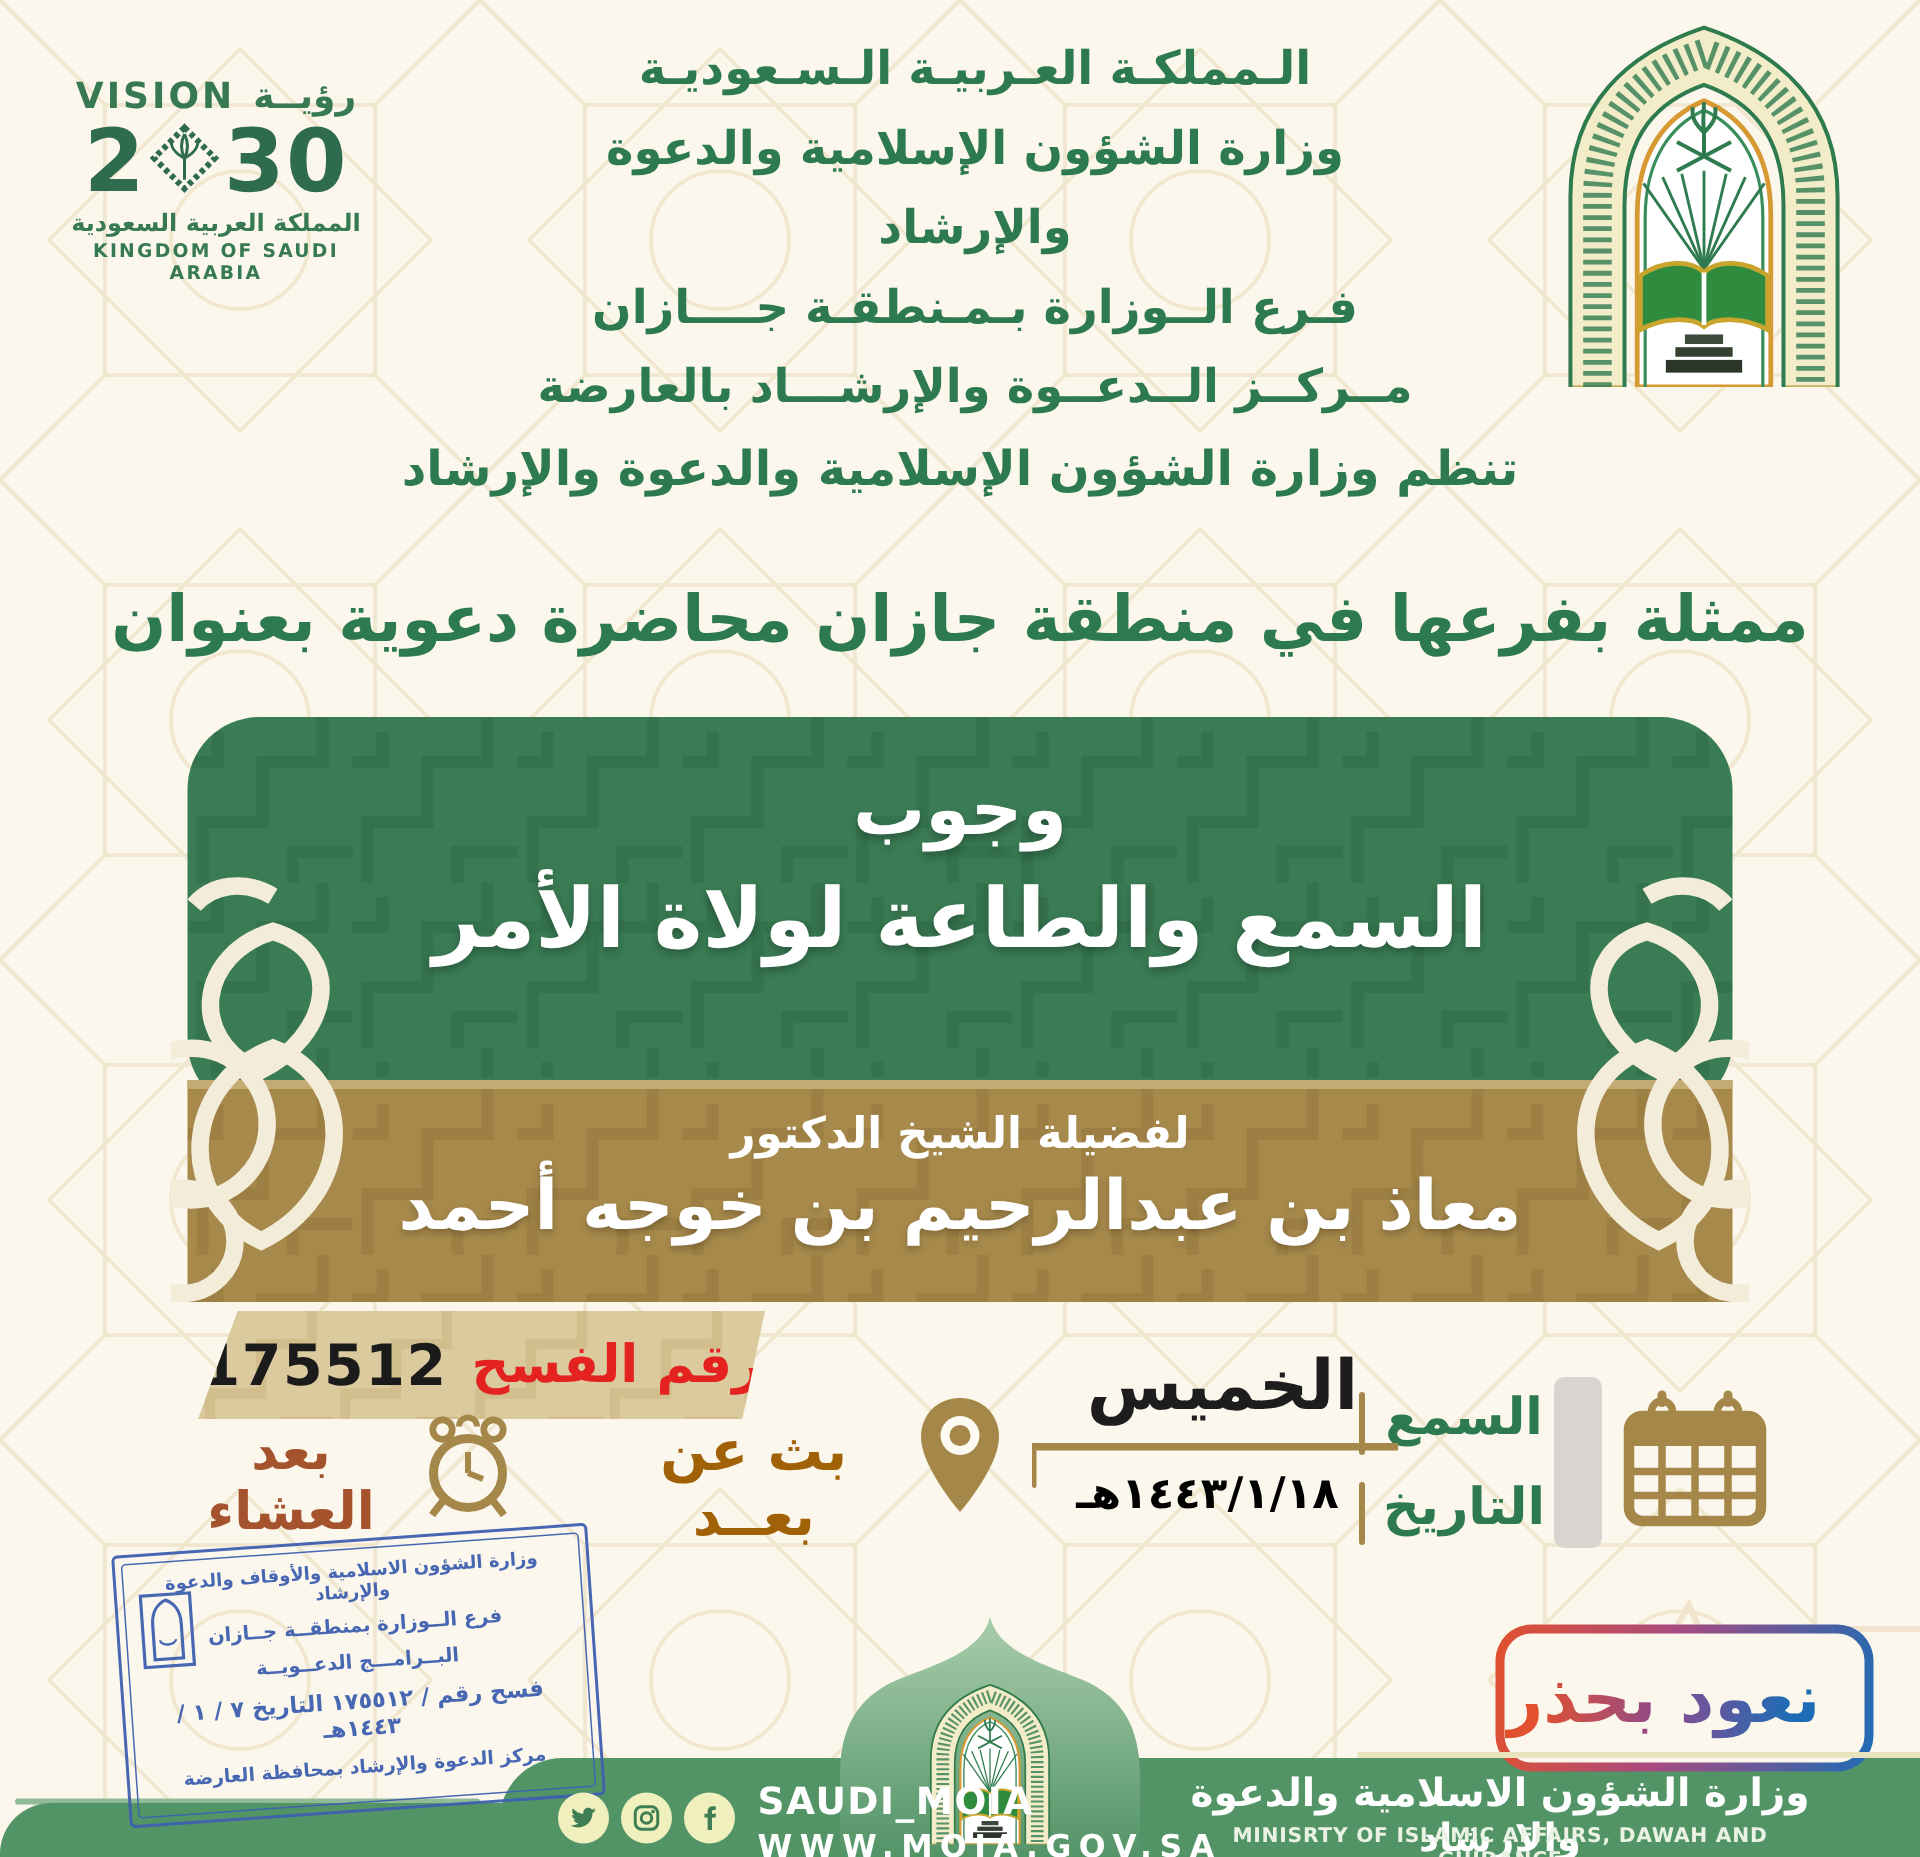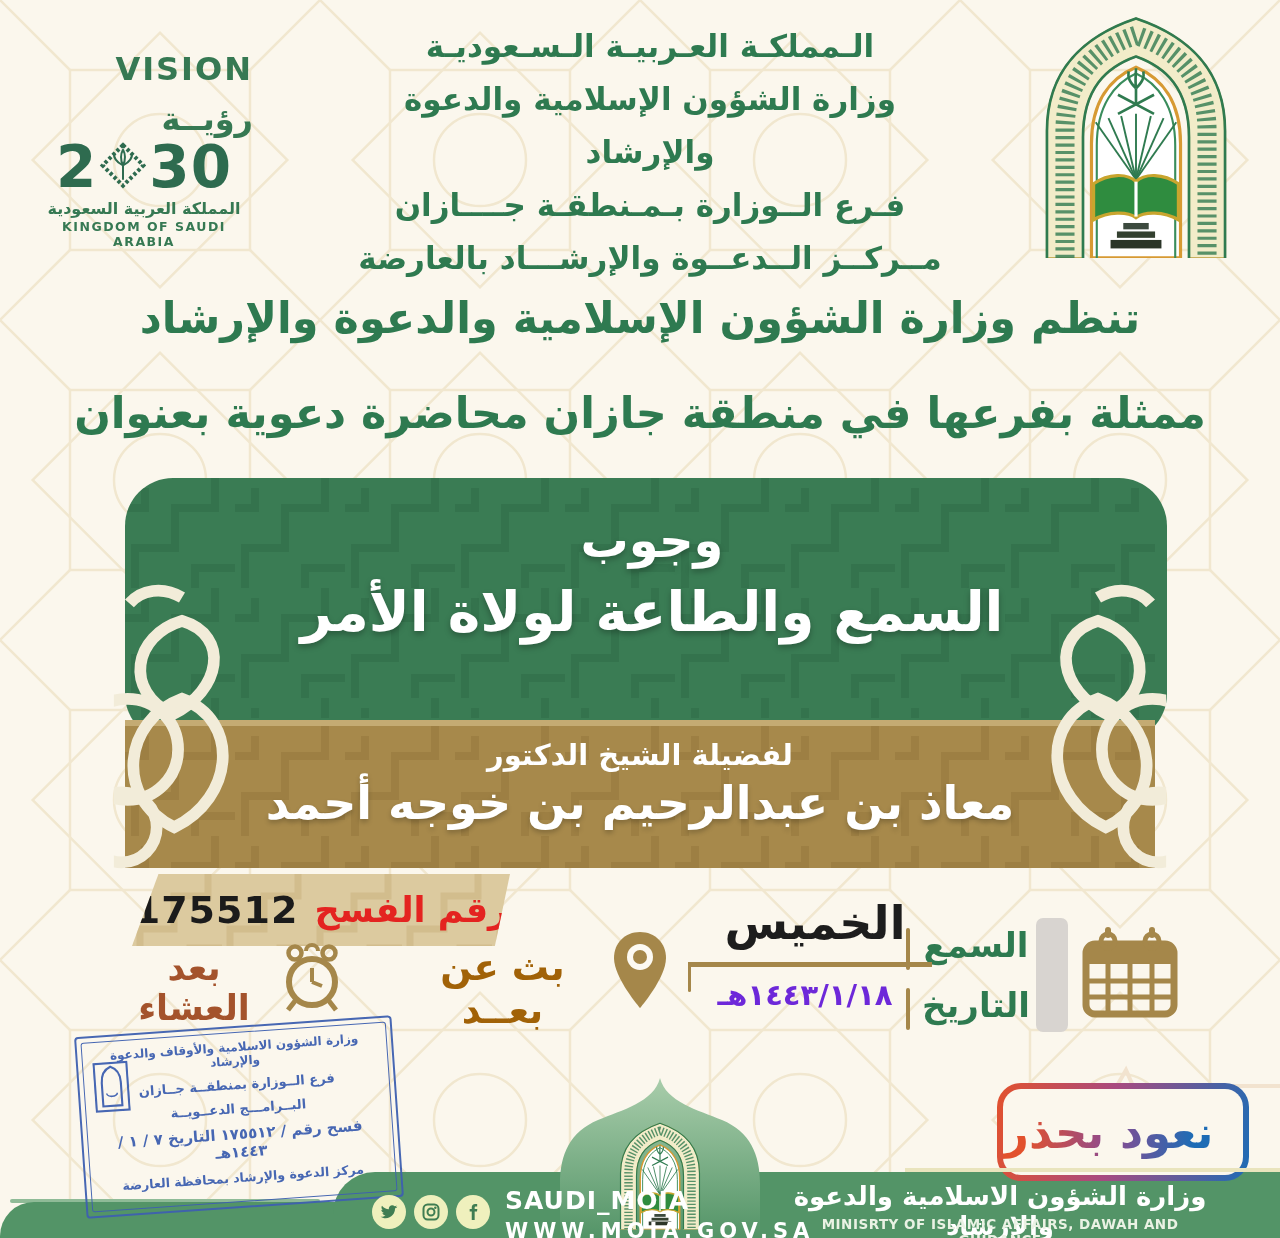--- a/index.html
+++ b/index.html
@@ -6,37 +6,37 @@
   .stage{position:relative;width:1280px;height:1238px;margin:0 auto;background:#fbf7ed;overflow:hidden;
          font-family:"DejaVu Sans","Liberation Sans",sans-serif;direction:ltr;}
   .abs{position:absolute;}
   .rtl{direction:rtl;}
 
   
   .bg-pattern{position:absolute;left:0;top:0;z-index:0;}
 
   
   .vision{left:35px;top:50px;width:218px;color:#367953;z-index:2;text-align:center;}
-  .vision-top{display:flex;justify-content:center;align-items:flex-end;gap:12px;font-size:32px;font-weight:bold;letter-spacing:2px;flex-direction:column;}
+  .vision-top{display:flex;justify-content:center;align-items:flex-start;gap:12px;font-size:24px;font-weight:bold;letter-spacing:2px;}
   .vision-year{display:flex;align-items:center;justify-content:center;font-size:58px;font-weight:bold;line-height:58px;letter-spacing:1px;color:#2e6b4f;}
   .vision-ar{font-size:16px;font-weight:bold;margin-top:3px;}
   .vision-en{font-size:12.5px;font-weight:bold;letter-spacing:1.5px;margin-top:1px;}
 
   
   .org-lines{left:340px;top:20px;width:620px;z-index:2;color:#2e7a50;font-weight:bold;font-size:31px;line-height:53px;text-align:center;}
 
   .emblem-top{left:1030px;top:12px;width:212px;height:246px;z-index:2;}
 
   
   .announce{left:0;width:1280px;text-align:center;font-weight:bold;color:#2e7a50;z-index:2;}
-  .announce.l1{top:293px;font-size:43px;}
+  .announce.l1{top:293px;font-size:32px;}
   .announce.l2{top:388px;font-size:43px;}
 
   
-  .banner-green{left:125px;top:478px;width:1030px;height:264px;background:#3a7c54;border-radius:48px;overflow:hidden;z-index:1;padding-left:12px;}
+  .banner-green{left:125px;top:478px;width:1030px;height:264px;background:#3a7c54;border-radius:48px;overflow:hidden;z-index:1;}
   .banner-green .pat{position:absolute;left:0;top:0;}
   .bg-t1{position:relative;margin-top:34px;text-align:center;color:#fff;font-weight:bold;font-size:48px;text-shadow:0 3px 6px rgba(0,0,0,.28);}
   .bg-t2{position:relative;margin-top:12px;text-align:center;color:#fff;font-weight:bold;font-size:55px;text-shadow:0 3px 6px rgba(0,0,0,.28);}
 
   
   .banner-gold{left:125px;top:720px;width:1030px;height:148px;background:#a7894b;border-top:6px solid #c4ab73;box-sizing:border-box;overflow:hidden;z-index:1;}
   .banner-gold .pat{position:absolute;left:0;top:0;}
   .sp-intro{position:relative;margin-top:12px;text-align:center;color:#fff;font-weight:bold;font-size:29px;}
   .sp-name{position:relative;margin-top:4px;text-align:center;color:#fff;font-weight:bold;font-size:46px;text-shadow:0 3px 5px rgba(0,0,0,.22);}
 
@@ -49,21 +49,21 @@
   .ribbon .pat{position:absolute;left:0;top:0;}
   .ribbon-label{position:relative;color:#e42320;font-size:35px;font-weight:bold;}
   .ribbon-number{position:relative;color:#1b1b1b;font-size:38px;font-weight:bold;direction:ltr;letter-spacing:1px;}
 
   
   .gray-bar{left:1036px;top:918px;width:32px;height:114px;background:#d8d4d0;border-radius:7px;z-index:1;}
   .lbl{color:#2e7a50;font-weight:bold;font-size:34px;z-index:1;text-align:center;}
   .vdiv{width:4px;background:#a5874a;border-radius:2px;z-index:1;}
   .day-value{left:700px;top:896px;width:230px;text-align:center;color:#1d1d1d;font-weight:bold;font-size:46px;z-index:1;}
   .gold-underline{left:688px;top:962px;width:244px;height:5px;background:#a5874a;z-index:1;}
-  .date-value{left:690px;top:978px;width:230px;text-align:center;color:#6d28d9;font-weight:bold;font-size:29px;z-index:1;}
+  .date-value{left:690px;top:978px;width:230px;text-align:center;color:#000000;font-weight:bold;font-size:29px;z-index:1;}
   .loc-text{left:400px;top:946px;width:205px;text-align:center;color:#a16207;font-weight:bold;font-size:37px;z-index:1;}
   .time-text{left:108px;top:948px;width:172px;text-align:center;color:#a4532c;font-weight:bold;font-size:35px;z-index:1;}
 
   
   .stamp{left:80px;top:1026px;width:318px;height:182px;transform:rotate(-4deg);z-index:4;color:#3e60b0;direction:rtl;opacity:.95;}
   .stamp-b1{position:absolute;inset:0;border:2.5px solid #3e60b0;border-radius:4px;}
   .stamp-b2{position:absolute;inset:6px;border:1.5px solid #3e60b0;border-radius:3px;}
   .stamp-content{position:absolute;inset:12px 16px;font-weight:bold;text-align:center;}
   .st-l0{font-size:12px;margin-top:2px;}
   .st-l1{font-size:13px;margin-top:9px;}

